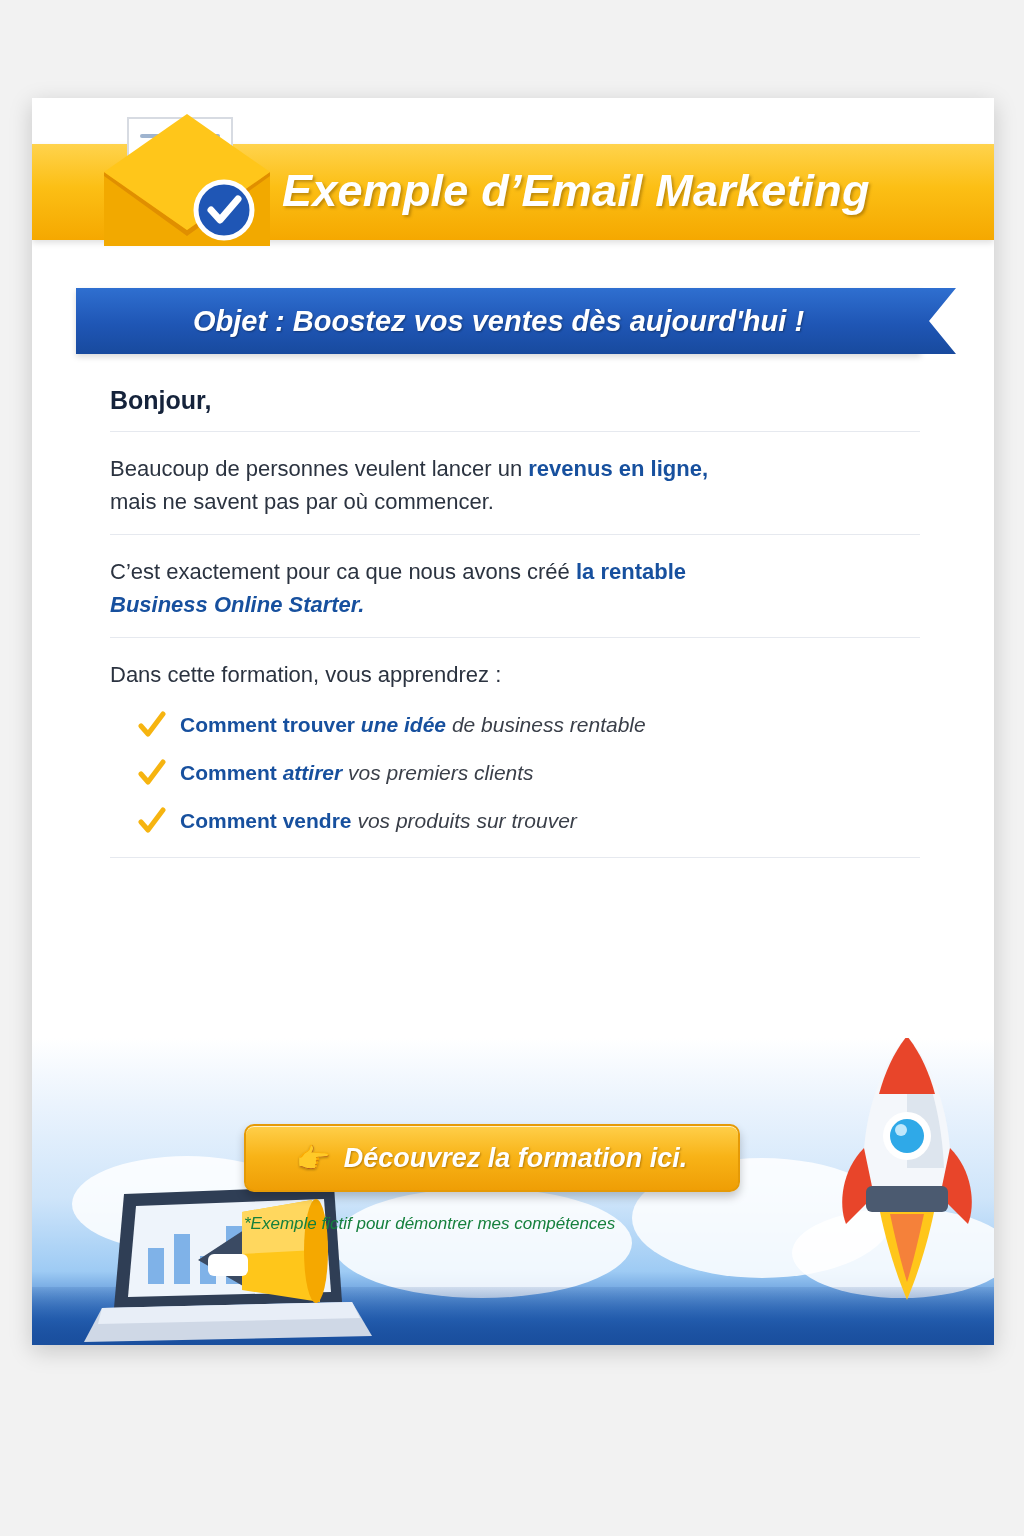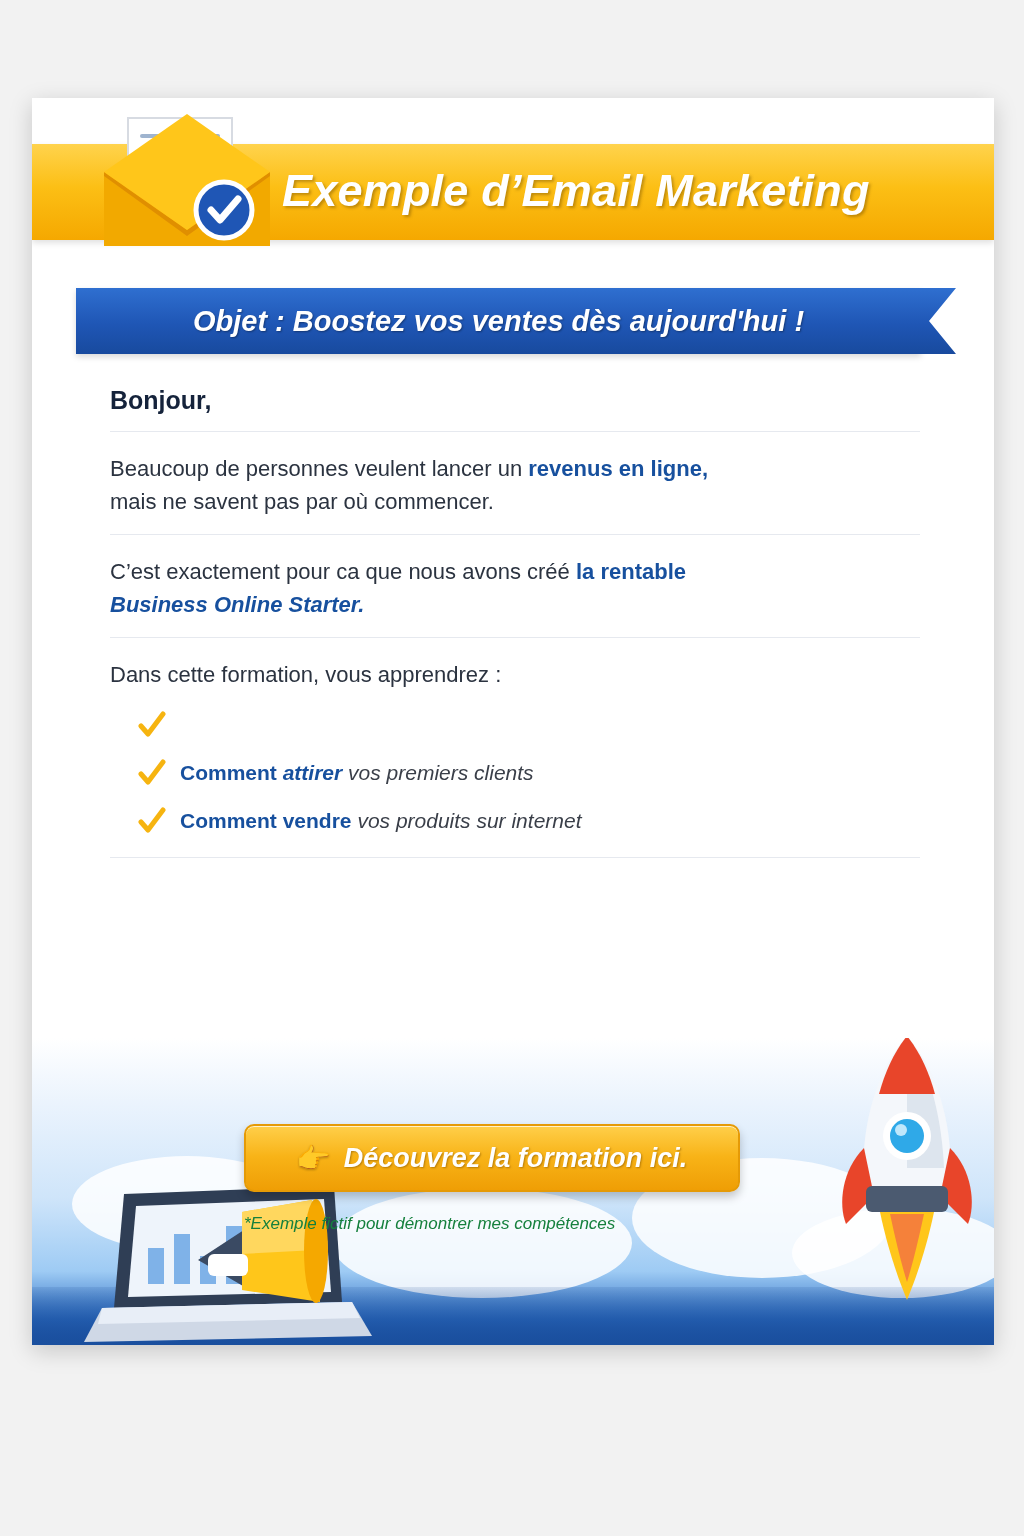--- a/index.html
+++ b/index.html
@@ -260,35 +260,38 @@
 
     <div class="rule"></div>
 
     <p class="para">Dans cette formation, vous apprendrez :</p>
 
     <ul class="list">
       <li>
         <svg class="check" viewBox="0 0 28 28">
           <path d="M3 15 l7 8 l15 -20" fill="none" stroke="#f6b410" stroke-width="5" stroke-linecap="round" stroke-linejoin="round"></path>
         </svg>
+        <span>
+          <span class="li-strong">Comment trouver </span><span class="li-strong-i">une idée</span><span> de business rentable</span>
+        </span>
       </li>
       <li>
         <svg class="check" viewBox="0 0 28 28">
           <path d="M3 15 l7 8 l15 -20" fill="none" stroke="#f6b410" stroke-width="5" stroke-linecap="round" stroke-linejoin="round"></path>
         </svg>
         <span>
           <span class="li-strong">Comment </span><span class="li-strong-i">attirer</span><span> vos premiers clients</span>
         </span>
       </li>
       <li>
         <svg class="check" viewBox="0 0 28 28">
           <path d="M3 15 l7 8 l15 -20" fill="none" stroke="#f6b410" stroke-width="5" stroke-linecap="round" stroke-linejoin="round"></path>
         </svg>
         <span>
-          <span class="li-strong">Comment vendre</span><span class="li-strong-i"></span><span> vos produits sur internet</span>
+          <span class="li-strong">Comment vendre</span><span class="li-strong-i"></span><span> vos produits sur trouver</span>
         </span>
       </li>
     </ul>
 
     <div class="rule"></div>
 
   </div>
 
   <div class="cta-wrap">
     <div class="sky"></div>

